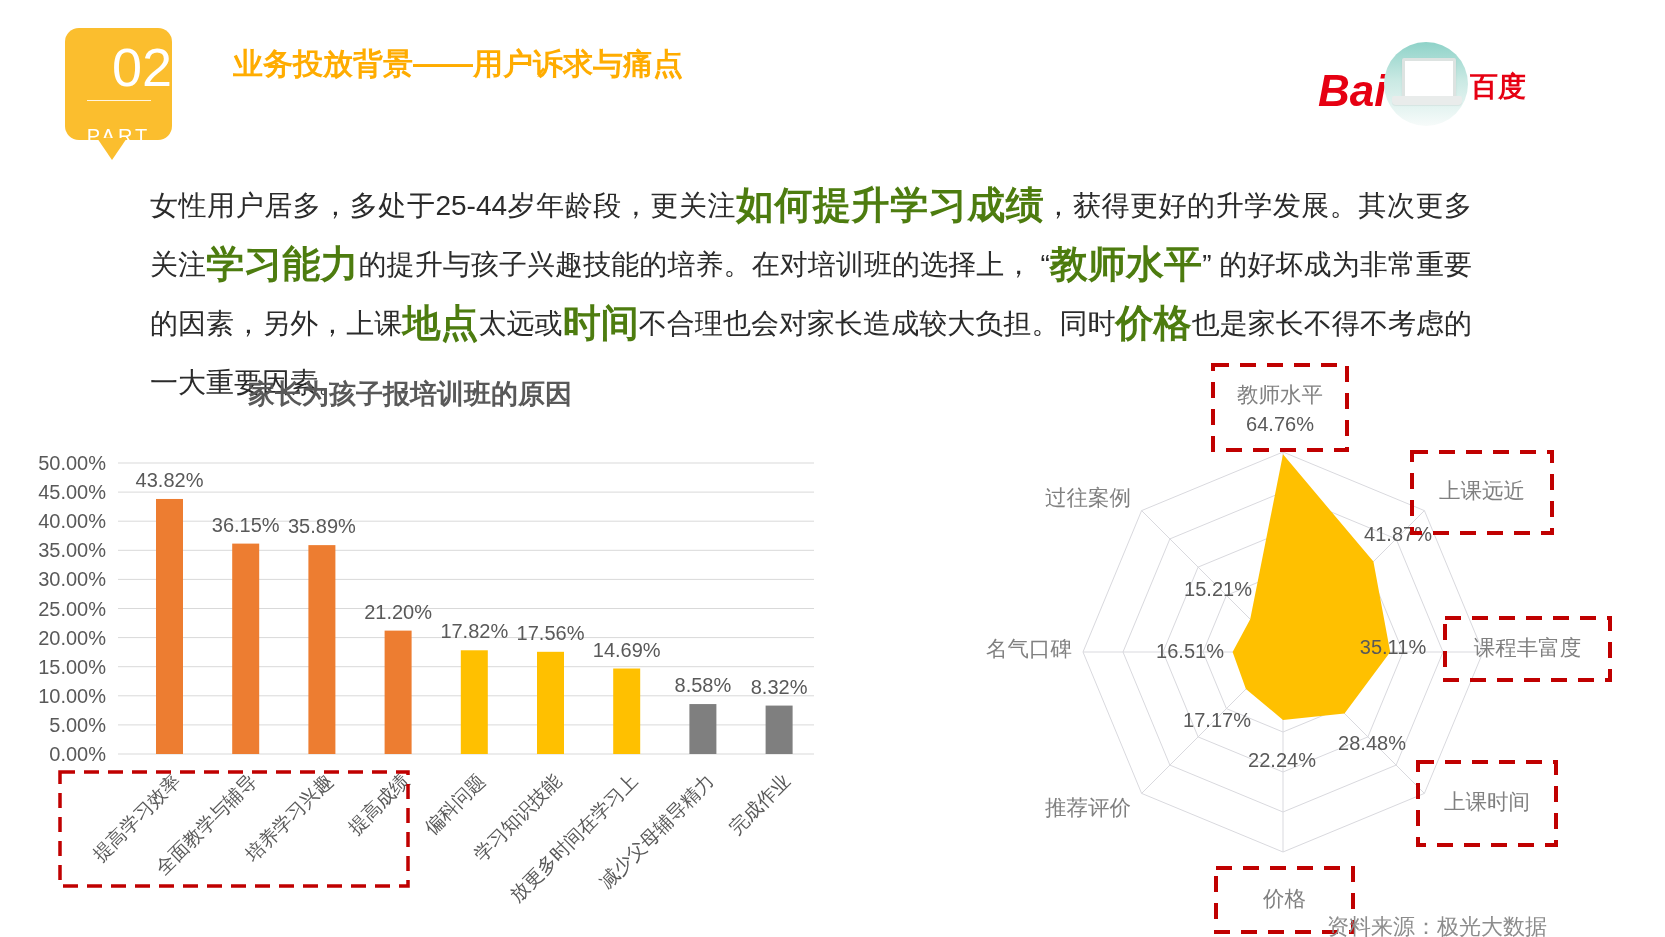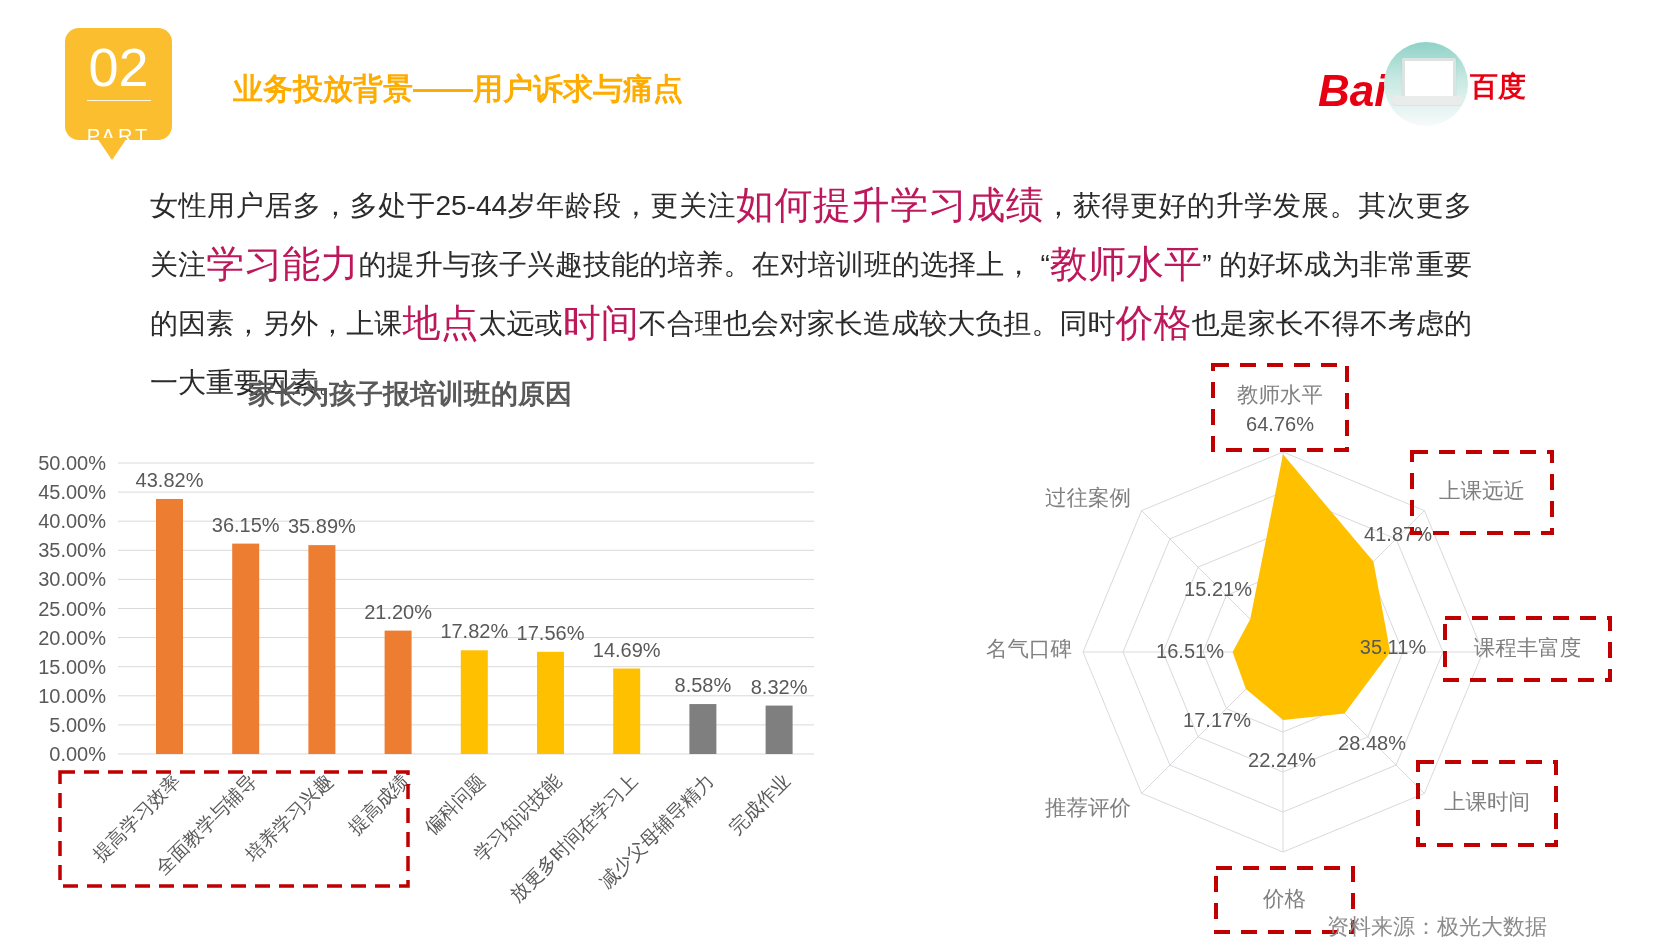--- a/index.html
+++ b/index.html
@@ -4,39 +4,39 @@
 <style>
   html,body{margin:0;padding:0;background:#fff;}
   .canvas{position:relative;width:1665px;height:937px;background:#ffffff;overflow:hidden;
           font-family:"Liberation Sans","DejaVu Sans",sans-serif;}
 
   
   .badge{position:absolute;left:65px;top:28px;width:107px;height:112px;background:#FBBE2E;
          border-radius:14px;text-align:center;color:#fff;}
   .badge::after{content:'';position:absolute;left:32px;bottom:-20px;width:0;height:0;
          border-left:15px solid transparent;border-right:15px solid transparent;border-top:22px solid #FBBE2E;}
-  .badge .num{display:block;font-size:54px;line-height:62px;margin-top:8px;font-weight:400;}
+  .badge .num{display:block;font-size:54px;line-height:62px;margin-top:8px;font-weight:400;text-align:right;}
   .badge .rule{width:64px;height:1px;background:rgba(255,255,255,.85);margin:2px auto 4px auto;border:none;}
   .badge .part{display:block;font-size:20px;letter-spacing:3px;margin-top:24px;}
-  .page-title{position:absolute;left:233px;top:69px;font-size:30px;font-weight:bold;color:#FFAC00;}
+  .page-title{position:absolute;left:233px;top:44px;font-size:30px;font-weight:bold;color:#FFAC00;}
 
   .logo{position:absolute;left:1318px;top:42px;width:240px;height:92px;}
   .logo .bai{position:absolute;left:0;top:24px;font-size:44px;font-weight:800;color:#E60012;font-style:italic;}
   .logo .du{position:absolute;left:152px;top:26px;font-size:28px;font-weight:800;color:#E60012;}
   .logo-circle{position:absolute;left:66px;top:0;width:84px;height:84px;border-radius:50%;
          background:linear-gradient(180deg,#8ed2c8 0%,#c9e9e3 45%,#f7fbfa 100%);}
   .laptop-screen{position:absolute;left:84px;top:16px;width:48px;height:36px;background:#fff;
          border:3px solid #dde3e1;border-radius:2px;box-shadow:0 1px 2px rgba(0,0,0,.08);}
   .laptop-base{position:absolute;left:74px;top:54px;width:70px;height:9px;background:#e9eceb;
          border-radius:2px 2px 4px 4px;box-shadow:0 1px 1px rgba(0,0,0,.06);}
 
   
   .intro{position:absolute;left:150px;top:148px;width:1322px;font-size:28px;line-height:59px;
          color:#2b2b2b;text-align:justify;}
-  .intro .hl{color:#be185d;font-weight:normal;font-size:38px;vertical-align:-3px;}
+  .intro .hl{color:#4d7c0f;font-weight:bold;font-size:38px;vertical-align:-3px;}
 
   
   .bar-title{position:absolute;left:150px;top:376px;width:520px;text-align:center;
          font-size:27px;font-weight:bold;color:#595959;}
   svg text{font-family:"Liberation Sans","DejaVu Sans",sans-serif;}
   #bar-svg{position:absolute;left:30px;top:370px;}
   #radar-svg{position:absolute;left:950px;top:350px;}
 
   .source{position:absolute;left:1195px;top:912px;width:352px;text-align:right;
          font-size:22px;color:#8C8C8C;}

